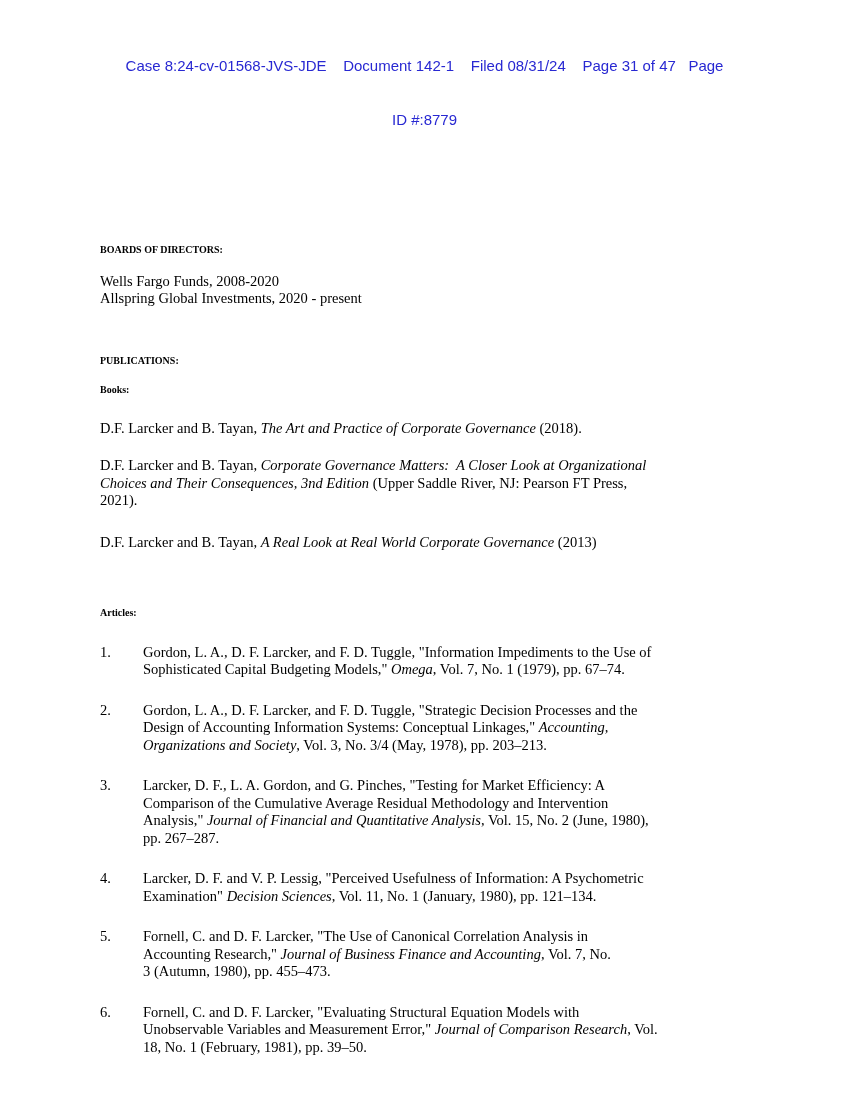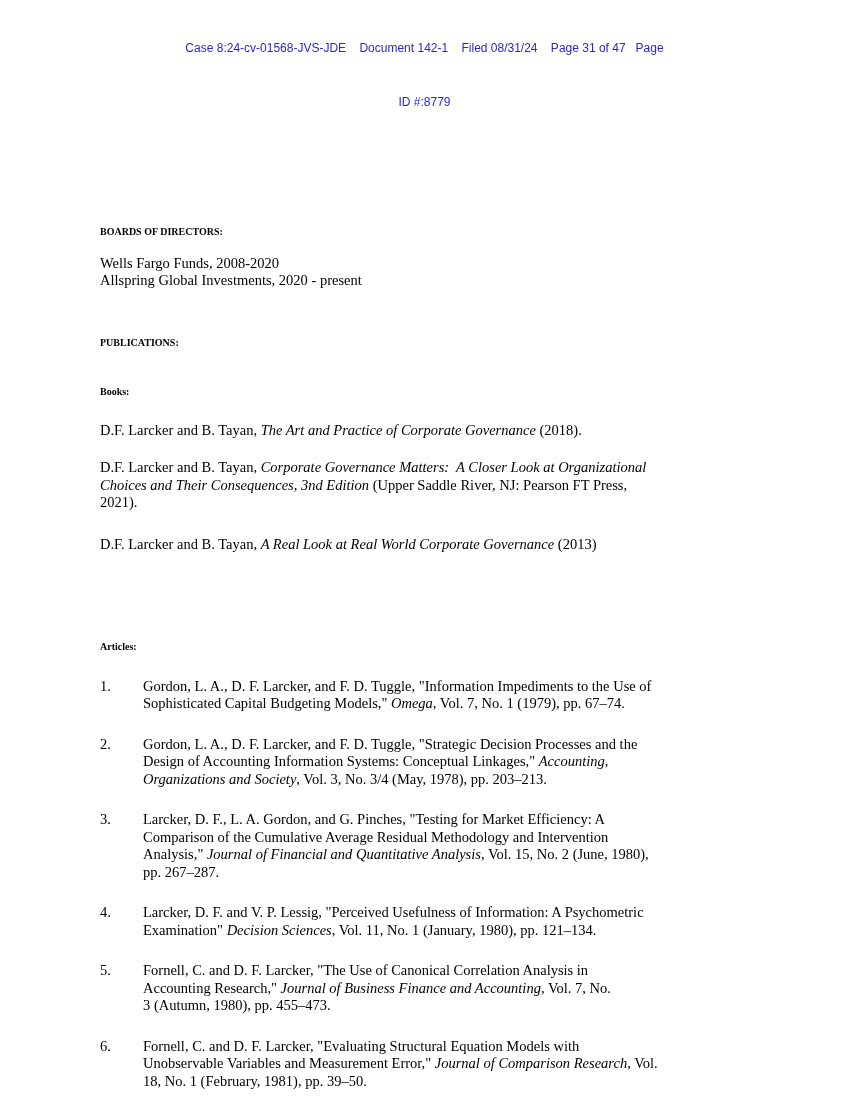--- a/index.html
+++ b/index.html
@@ -6,51 +6,51 @@
   body {
     width: 849px;
     height: 1100px;
     background: #ffffff;
     color: #000000;
     font-family: "Liberation Serif", serif;
     overflow: hidden;
     position: relative;
   }
   .court-header {
-    padding-top: 3px;
+    padding-top: 21px;
     text-align: center;
     font-family: "Liberation Sans", sans-serif;
-    font-size: 12px;
+    font-size: 15px;
     line-height: 18px;
     color: #2828d2;
     white-space: pre;
   }
   .content {
     margin-left: 100px;
     width: 664px;
     font-size: 14.5px;
     line-height: 17.5px;
   }
   .heading {
     font-weight: bold;
     margin: 0;
     font-size: 10px;
   }
   .h-boards       { margin-top: 76px; }
   .boards-lines   { margin-top: 14px; }
   .h-publications { margin-top: 44px; }
-  .h-books        { margin-top: 32px; }
+  .h-books        { margin-top: 12px; }
   .para {
     margin: 0;
     white-space: pre-wrap;
   }
   .book-1 { margin-top: 21px; }
   .book-2 { margin-top: 20px; }
   .book-3 { margin-top: 24px; }
-  .h-articles { margin-top: 85px; }
+  .h-articles { margin-top: 53px; }
   .article-row {
     display: flex;
     align-items: flex-start;
   }
   .art-1 { margin-top: 22px; }
   .art-2, .art-3, .art-4, .art-5, .art-6 { margin-top: 23px; }
   .article-num {
     flex: none;
     width: 43px;
   }

